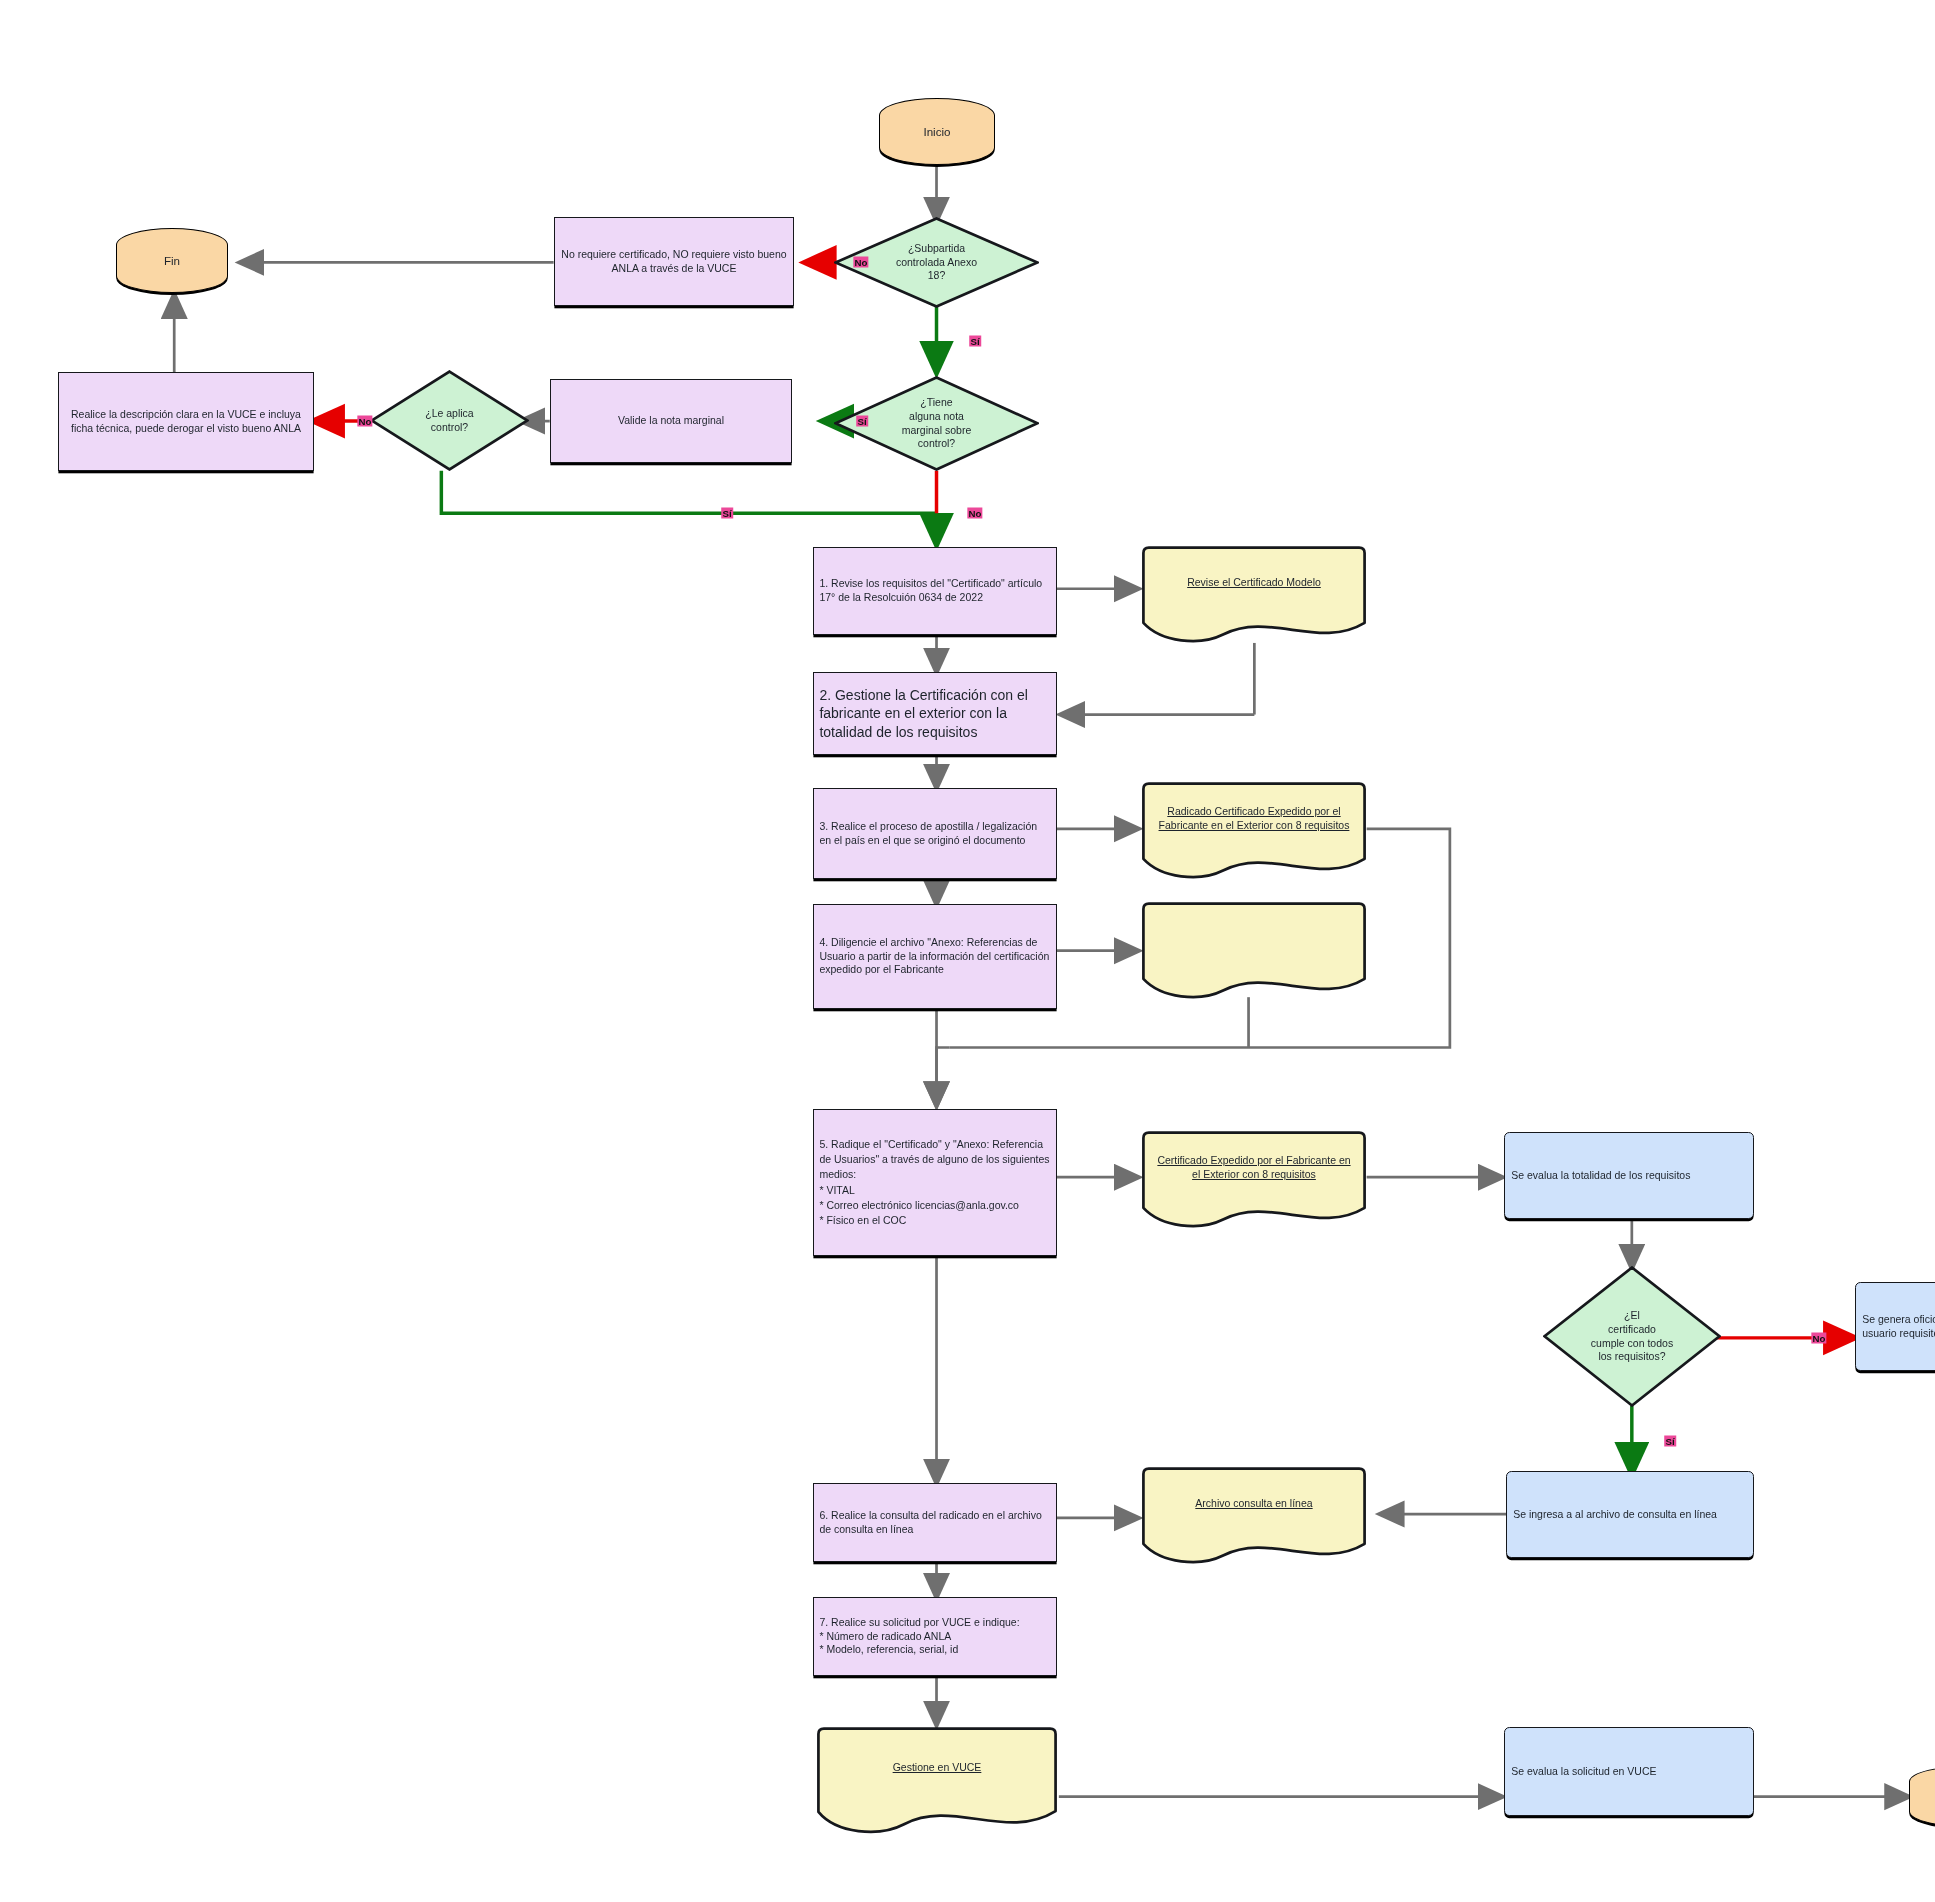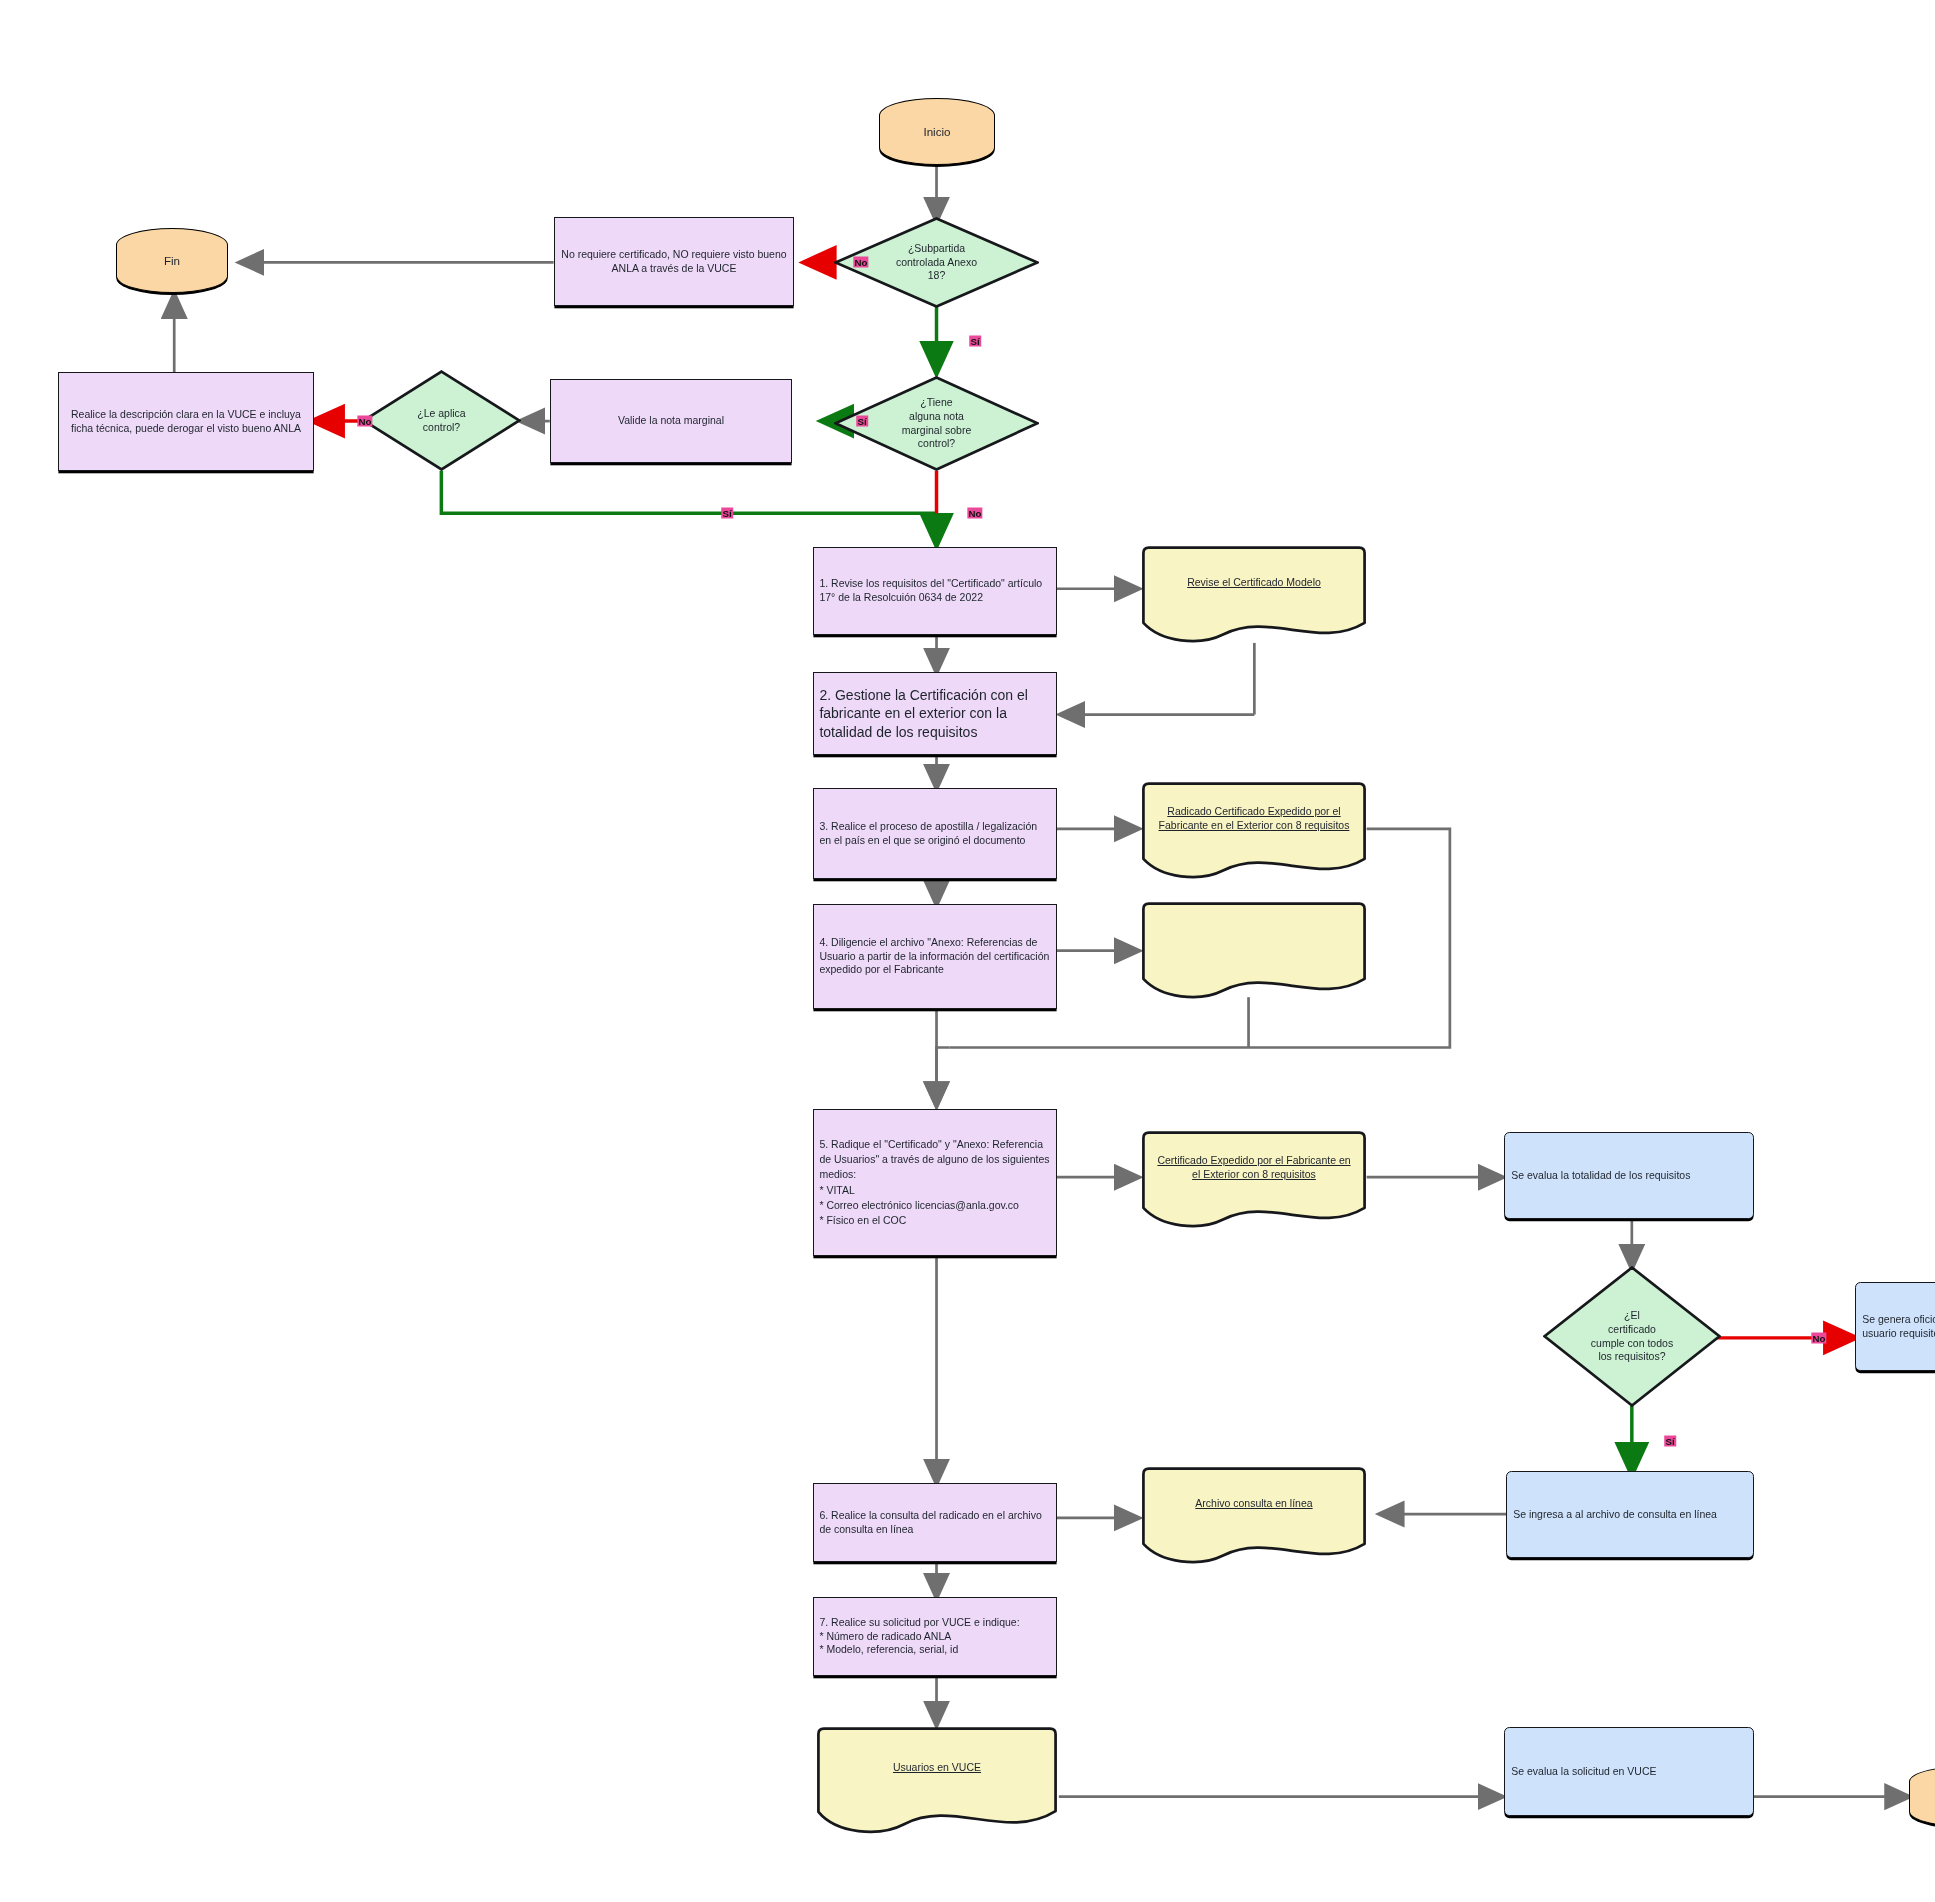--- a/index.html
+++ b/index.html
@@ -233,21 +233,21 @@
     <div class="diamond-label" style="font-size:10.5px;">¿Tiene
 alguna nota
 marginal sobre
 control?</div>
   </div>
 
   <div class="node proc center" style="left:550px; top:379px; width:242px; height:84px; font-size:10.5px;">
     <span>Valide la nota marginal</span>
   </div>
 
-  <div class="diamond-wrap" style="left:362px; top:370px; width:159px; height:101px;text-decoration:underline;">
+  <div class="diamond-wrap" style="left:370px; top:370px; width:159px; height:101px;text-decoration:underline;">
     <svg class="diamond-shape" viewBox="0 0 410 262" preserveAspectRatio="none">
       <polygon points="205,4 406,131 205,258 4,131" fill="#cdf2d3" stroke="#16181c" stroke-width="7"></polygon>
     </svg>
     <div class="diamond-label" style="font-size:10.5px;">¿Le aplica
 control?</div>
   </div>
 
   <div class="node proc center" style="left:58px; top:372px; width:256px; height:99px; font-size:10.5px;">
     <span>Realice la descripción clara en la VUCE e incluya ficha técnica, puede derogar el visto bueno ANLA</span>
   </div>
@@ -344,21 +344,21 @@
     <span>7. Realice su solicitud por VUCE e indique:
 * Número de radicado ANLA
 * Modelo, referencia, serial, id</span>
   </div>
 
   <div class="docwrap" style="left:813px; top:1727px; width:248px; height:108px;">
     <svg class="doc-shape" viewBox="0 0 640 280" preserveAspectRatio="none">
       <path d="M14,18 Q14,4 28,4 L612,4 Q626,4 626,18 L626,218
                C500,296 360,186 235,252 C170,286 60,276 14,220 Z" fill="#f9f4c4" stroke="#16181c" stroke-width="7" stroke-linejoin="round"></path>
     </svg>
-    <div class="doc-label" style="font-size:10.5px;">Usuarios en VUCE</div>
+    <div class="doc-label" style="font-size:10.5px;">Gestione en VUCE</div>
   </div>
 
   <div class="node sys" style="left:1504px; top:1727px; width:250px; height:89px; font-size:10.5px;">
     <span>Se evalua la solicitud en VUCE</span>
   </div>
 
   <div class="node term" style="left:1909px; top:1765px; width:136px; height:63px; font-size:11.6px;">
     
   </div>
 

